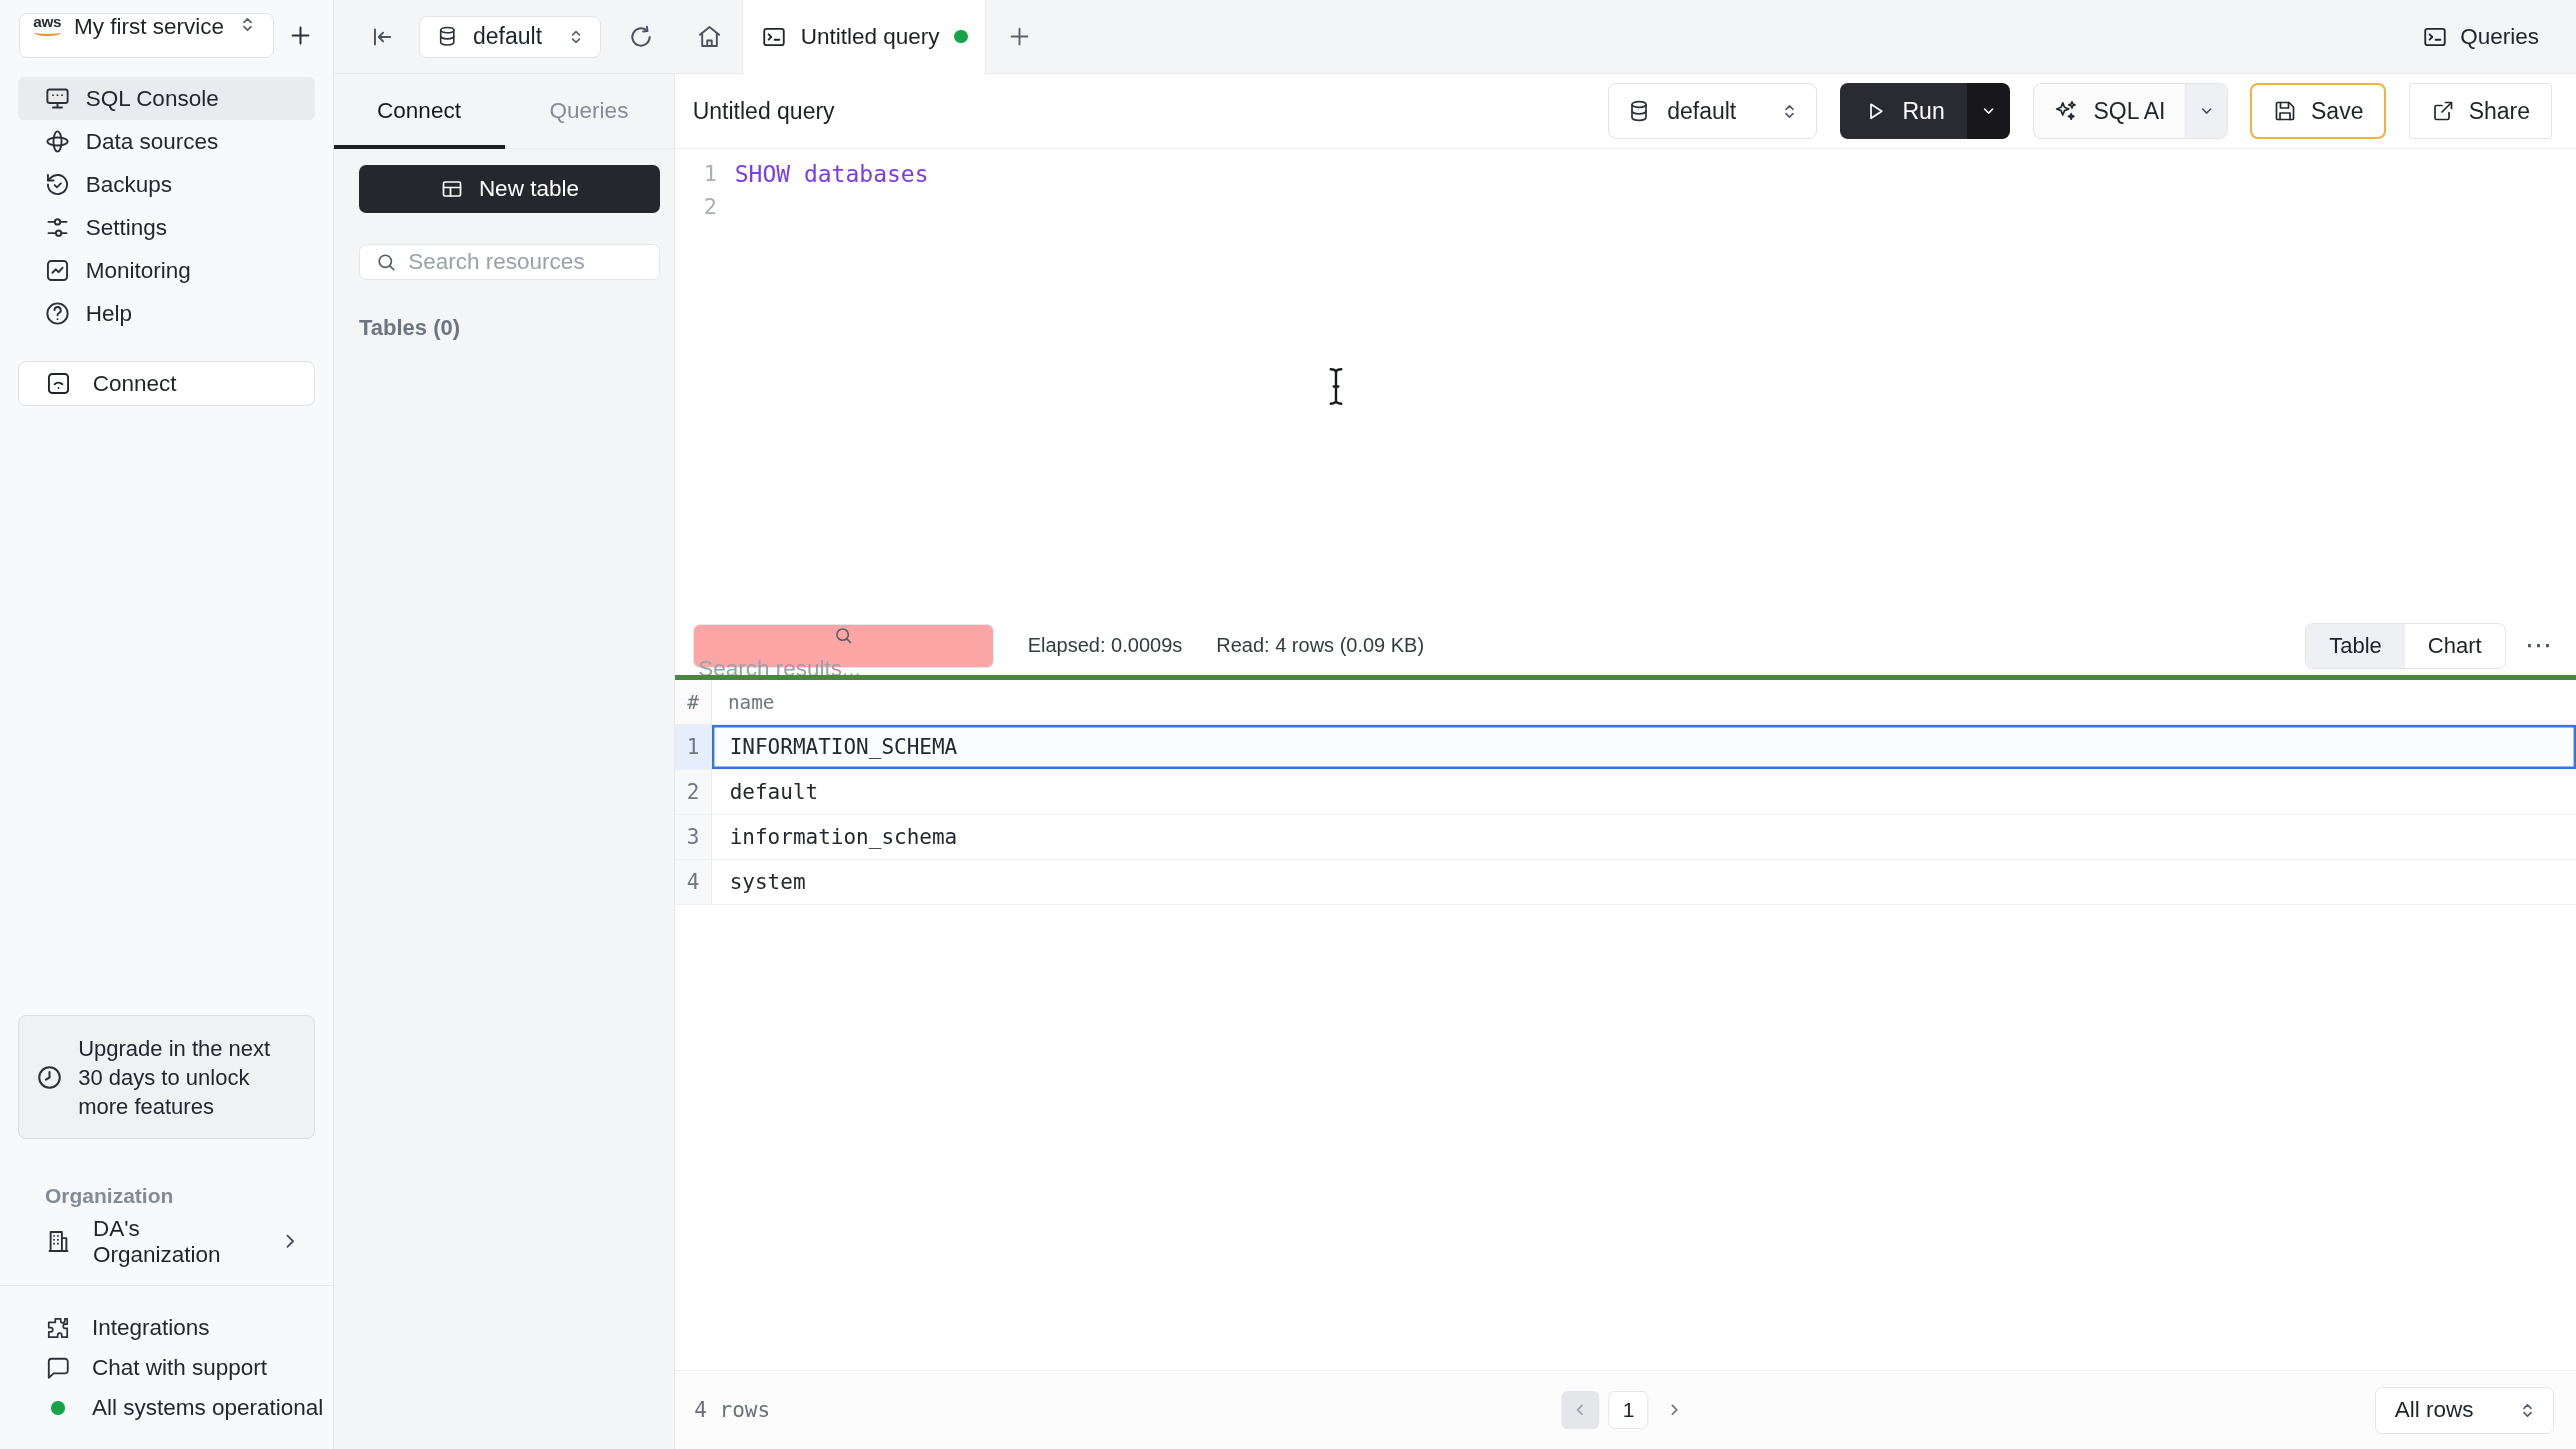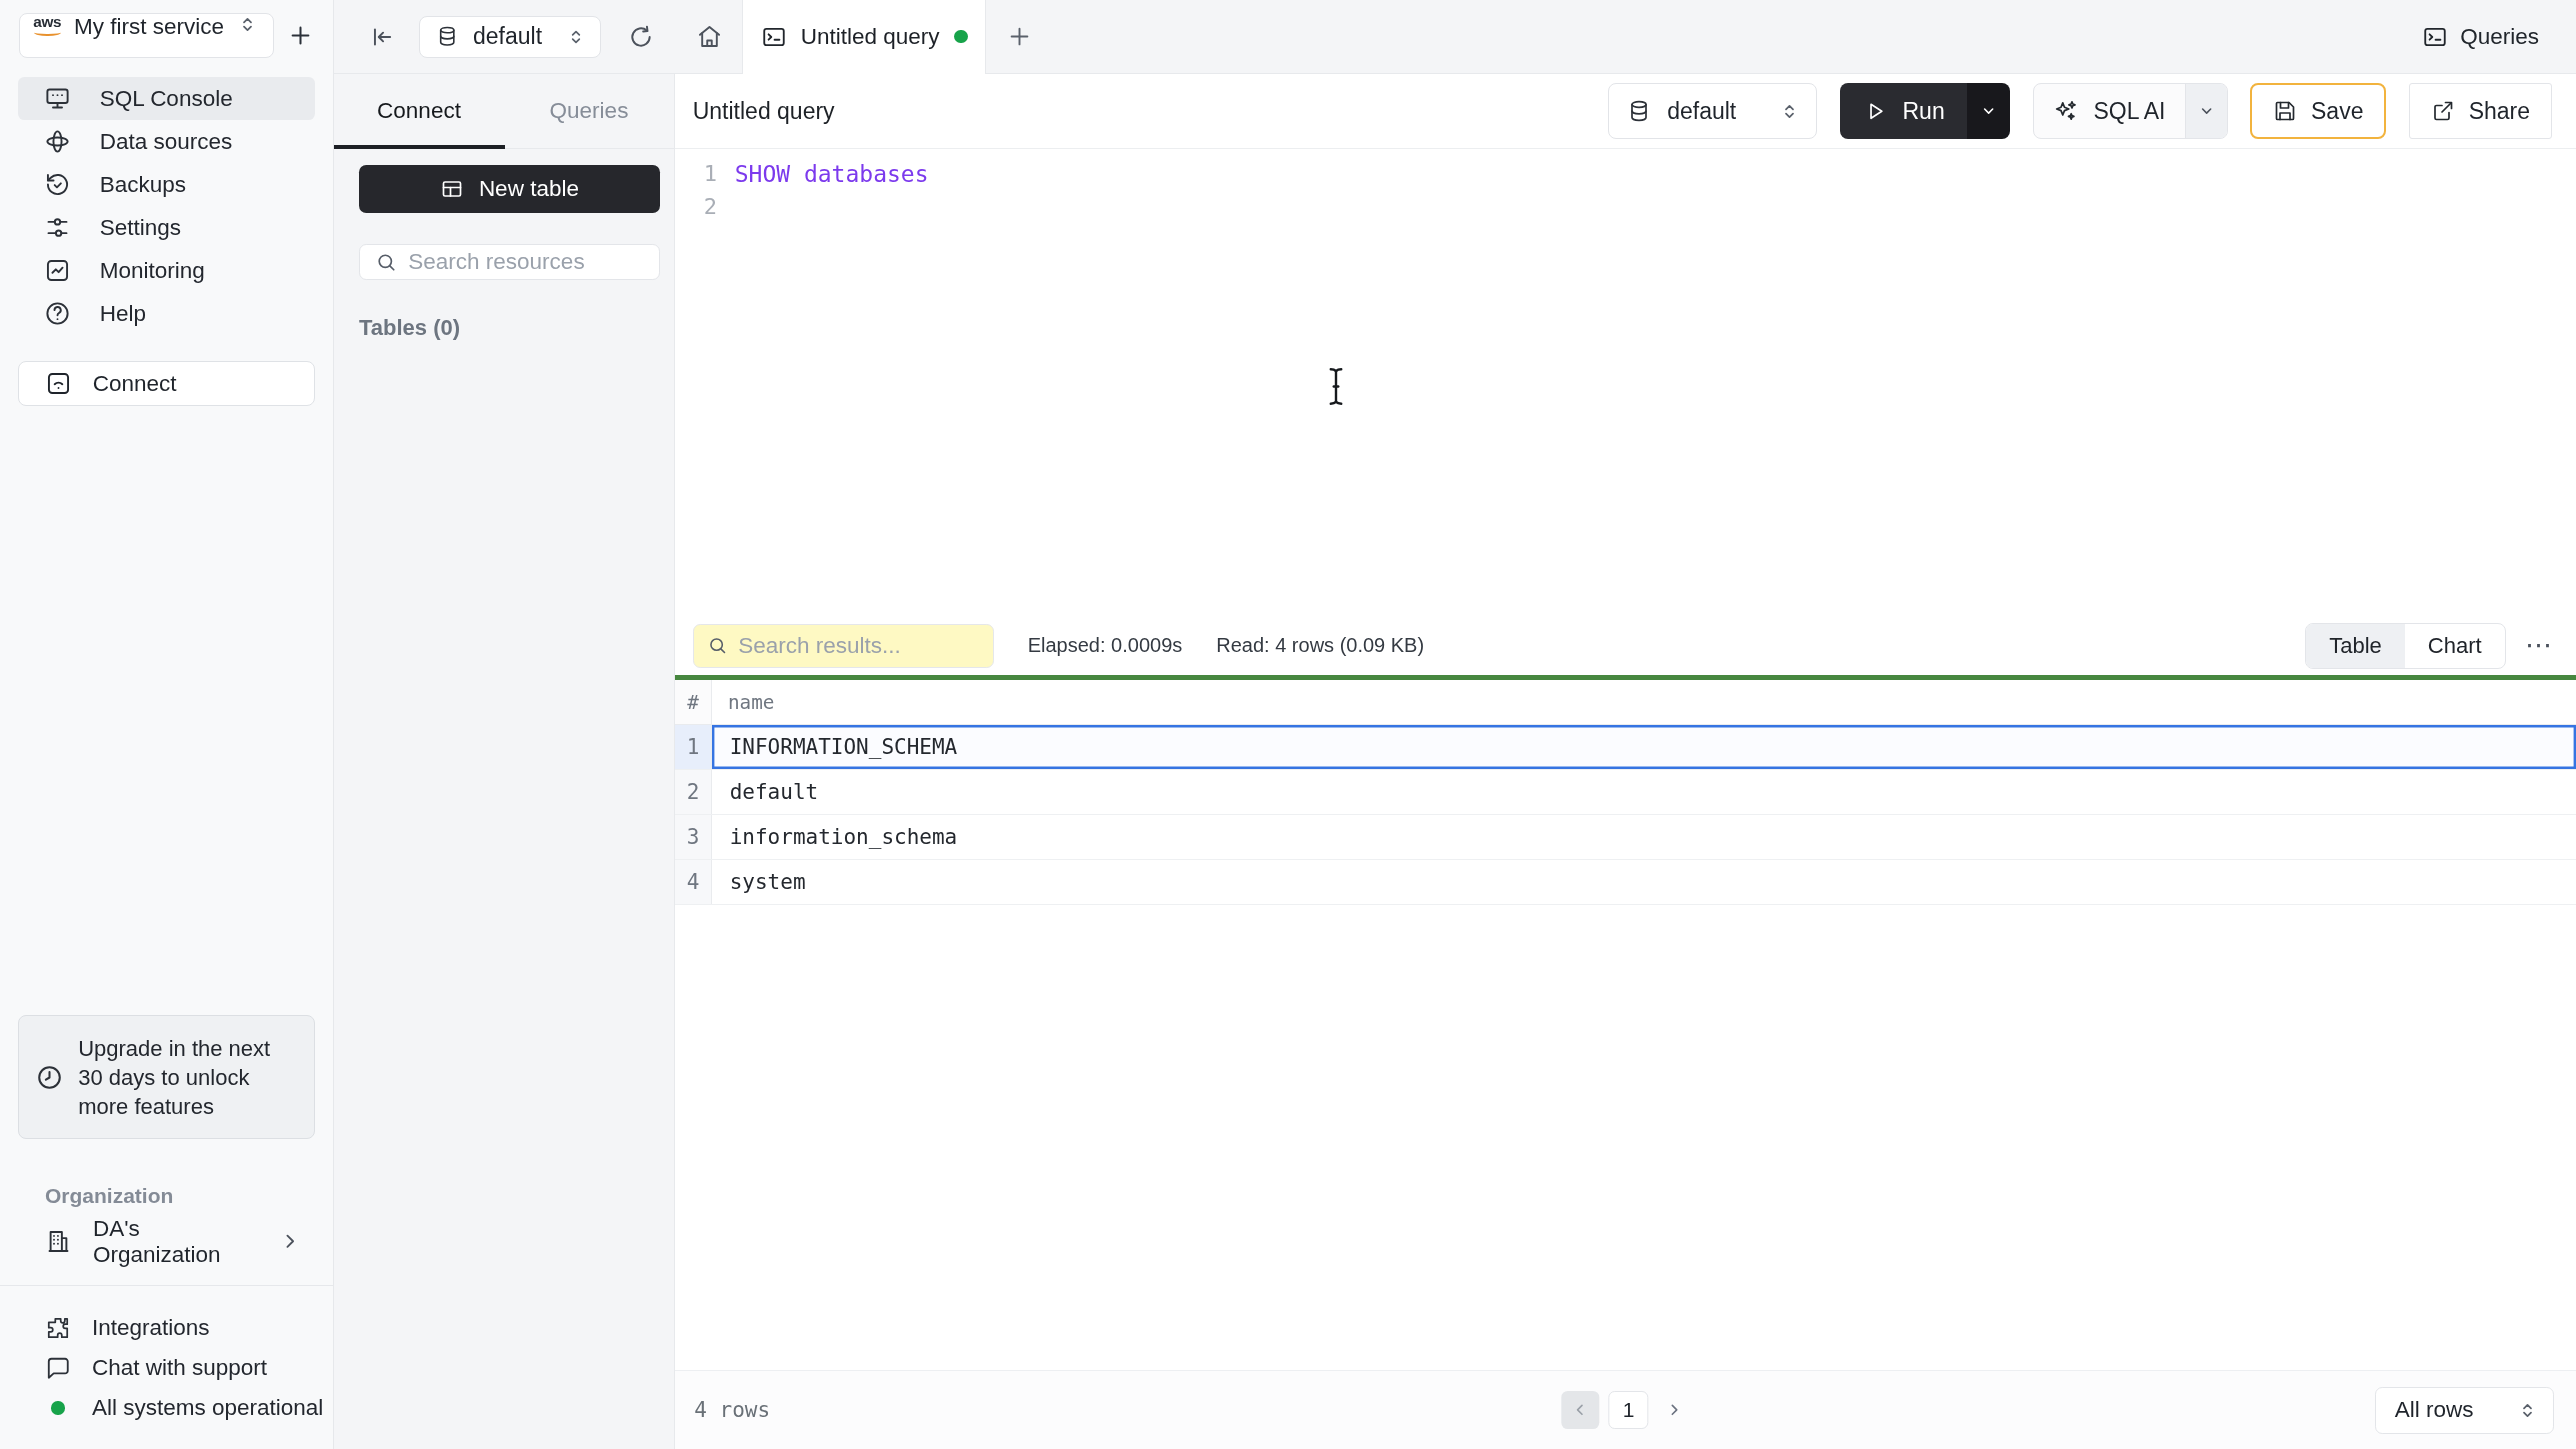--- a/index.html
+++ b/index.html
@@ -40,21 +40,21 @@
   .aws-logo { display: flex; flex-direction: column; align-items: center; line-height: 1; }
   .aws-text { font-size: 15.3px; font-weight: 700; letter-spacing: -0.4px; color: #272d35; }
   .aws-smile { width: 27px; height: 7.2px; border-bottom: 2.8px solid #e8912d; border-radius: 50%; margin-top: -0.8px; }
   .service-name { flex: 1; font-size: 22.5px; color: #1f242b; white-space: nowrap; overflow: hidden; }
   .updown { color: #5a616b; }
   .icon-btn { background: none; border: none; color: #2b3139; cursor: pointer; }
 
   .sb-nav { padding: 11.3px 17.7px 0 17.7px; display: flex; flex-direction: column; }
   .nav-item {
     height: 43px; border-radius: 6.4px; display: flex; align-items: center;
-    padding: 0 13px 0 26px; gap: 29px; color: #23272e; cursor: pointer; font-size: 22.5px;
+    padding: 0 13px 0 26px; gap: 15px; color: #23272e; cursor: pointer; font-size: 22.5px;
   }
   .nav-item .ico { color: #2c3138; }
   .nav-item.active { background: #e9ebee; }
 
   .connect-btn {
     margin: 26px 17.7px 0 17.7px; height: 45px; background: #fff; border: 0.8px solid #dfe2e6;
     border-radius: 8px; display: flex; align-items: center; padding: 0 26px; gap: 21px;
     font-size: 22.5px; color: #1f242b; cursor: pointer; font-family: inherit;
   }
   .sb-flex { flex: 1; }
@@ -163,22 +163,22 @@
 
   .editor { flex: 1; position: relative; padding-top: 8px; font-family: "DejaVu Sans Mono", monospace; overflow: hidden; }
   .ed-line { display: flex; height: 33px; align-items: center; }
   .ln { width: 42px; text-align: right; font-size: 22px; color: #a9aeb6; flex: 0 0 42px; }
   .code { margin-left: 17.7px; font-size: 23px; color: #7c3aed; white-space: pre; }
   .ibeam { position: absolute; left: 649px; top: 216px; color: #16191d; }
 
   
   .results-toolbar { height: 53px; flex: 0 0 53px; display: flex; align-items: center; padding: 0 0 4.8px 17.7px; }
   .results-search {
-    width: 301px; height: 44px; background: #fef9c3; border: 0.8px solid #e5e7ea; border-radius: 7.2px;
-    display: flex; align-items: center; padding: 0 13px; gap: 10.5px;
+    width: 301px; height: 44px; background: #fca5a5; border: 0.8px solid #e5e7ea; border-radius: 7.2px;
+    display: flex; align-items: center; padding: 0 13px; gap: 10.5px; flex-direction: column;
   }
   .results-search .ico { color: #565d68; }
   .stat { font-size: 20px; color: #343a42; margin-left: 34px; white-space: nowrap; }
   .rt-flex { flex: 1; }
   .view-toggle { display: flex; height: 46px; border: 0.8px solid #e3e5e9; border-radius: 8px; overflow: hidden; background: #fff; }
   .seg { padding: 0 23px; display: flex; align-items: center; font-size: 22px; color: #20242a; cursor: pointer; }
   .seg.active { background: #eef0f3; }
   .ellipsis-btn { margin: 0 22.5px 0 19.3px; color: #4a515c; font-size: 27px; letter-spacing: 1.6px; cursor: pointer; line-height: 1; }
 
   .green-bar { height: 5.6px; flex: 0 0 5.6px; background: #47873f; }

